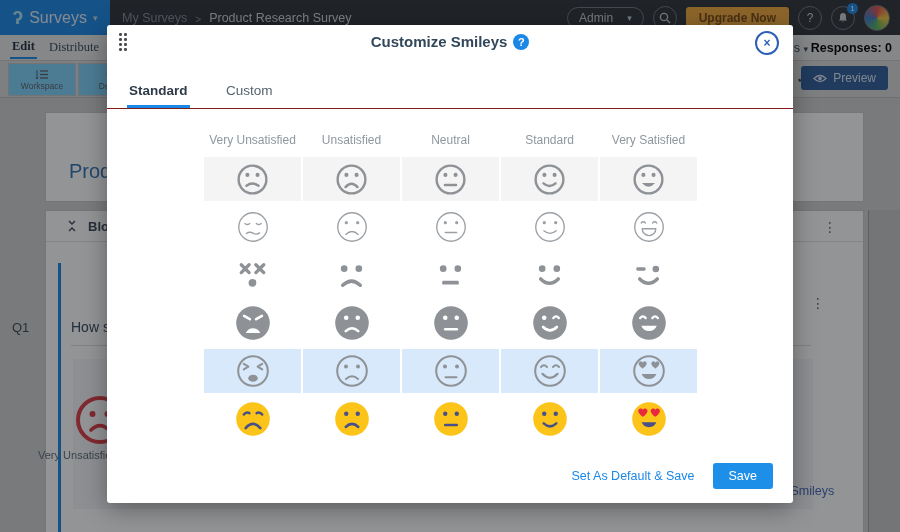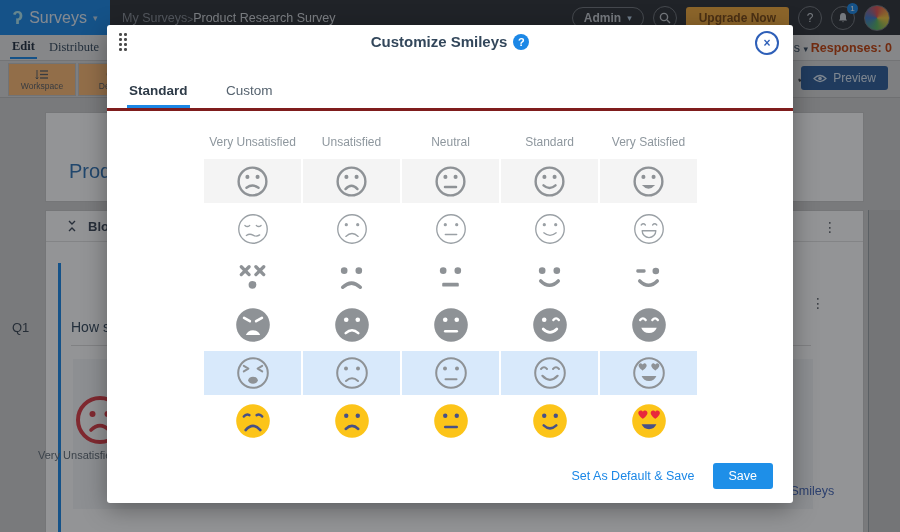--- a/index.html
+++ b/index.html
@@ -4,37 +4,37 @@
 <style>
   html,body{margin:0;padding:0;}
   .page{position:relative;width:900px;height:532px;overflow:hidden;background:#d0d0d0;
         font-family:"Liberation Sans","DejaVu Sans",sans-serif;-webkit-font-smoothing:antialiased;}
   
   .topbar{position:absolute;left:0;top:0;width:900px;height:35px;background:#2f3237;display:flex;align-items:center;z-index:1;}
   .logo-box{width:110px;height:35px;background:#1b87e6;display:flex;align-items:center;justify-content:center;gap:6px;color:#dbe9f7;}
   .logo-glyph{font-size:19px;font-weight:bold;color:#aee6f0;line-height:1;}
   .product-label{font-size:16px;color:#e3ecf5;}
   .caret{font-size:9px;color:#bcd3e8;}
-  .breadcrumb{margin-left:12px;font-size:12.5px;display:flex;align-items:flex-end;}
+  .breadcrumb{margin-left:12px;font-size:12.5px;display:flex;align-items:flex-end;gap:8px;}
   .bc-dim{color:#8a9099;} .bc-sep{color:#8a9099;font-size:10px;} .bc-cur{color:#d4d8dd;}
   .topbar-right{margin-left:auto;display:flex;align-items:center;gap:9px;margin-right:10px;}
-  .admin-pill{border:1px solid #71767c;border-radius:13px;padding:3px 11px;font-size:12px;color:#c9ced4;display:flex;gap:6px;align-items:center;font-weight:bold;}
+  .admin-pill{border:1px solid #71767c;border-radius:13px;padding:3px 11px;font-size:12px;color:#c9ced4;display:flex;gap:14px;align-items:center;}
   .icon-circle{width:22px;height:22px;border:1px solid #71767c;border-radius:50%;display:flex;align-items:center;justify-content:center;color:#c9ced4;font-size:12px;position:relative;}
   .upgrade-btn{background:#f2a93b;border-radius:3px;padding:4px 13px;font-size:12px;font-weight:bold;color:#7c4a12;}
   .badge{position:absolute;top:-4px;right:-4px;background:#1b87e6;color:#fff;font-size:8px;width:11px;height:11px;border-radius:50%;display:flex;align-items:center;justify-content:center;}
   .avatar{width:24px;height:24px;border-radius:50%;background:conic-gradient(#e04f4f,#f0c43c,#58b45e,#3c78c8,#e04f4f);border:1px solid #71767c;}
   
   .nav-row{position:absolute;left:0;top:35px;width:900px;height:25px;background:#e8e8e8;z-index:1;display:flex;align-items:center;font-size:12.5px;}
   .nav-tab{margin-left:10px;padding:3px 2px;color:#33475b;font-family:Liberation Serif, serif;}
   .nav-tab.active{color:#1f2d3d;font-weight:bold;border-bottom:2px solid #1b87e6;}
   .nav-tools{position:absolute;right:92px;color:#33475b;}
-  .nav-responses{position:absolute;right:8px;color:#c2410c;font-weight:bold;}
+  .nav-responses{position:absolute;right:8px;color:#000000;font-weight:bold;}
   
   .toolbar{position:absolute;left:0;top:60px;width:900px;height:36px;background:#d9d9d9;border-top:1px solid #c5c5c5;border-bottom:1px solid #bdbdbd;z-index:1;}
-  .tool-btn{position:absolute;top:2px;width:66px;height:31px;background:#fdba74;border:1px solid #c3c3c3;display:flex;flex-direction:column;align-items:center;justify-content:center;gap:1px;}
+  .tool-btn{position:absolute;top:2px;width:66px;height:31px;background:#7dd3fc;border:1px solid #c3c3c3;display:flex;flex-direction:column;align-items:center;justify-content:center;gap:1px;}
   .tool-btn .t-label{font-size:8.5px;color:#5a5f64;}
   .check-glyph{position:absolute;right:92px;top:9px;color:#3a3f45;font-size:14px;font-weight:bold;}
   .preview-btn{position:absolute;right:12px;top:5px;background:#2e5e99;border-radius:3px;color:#d9e6f4;font-size:12px;padding:5px 12px;display:flex;align-items:center;gap:6px;}
   
   .survey-card{position:absolute;left:45px;top:112px;width:817px;height:88px;background:#fff;border:1px solid #c9c9c9;z-index:1;}
   .survey-title{position:absolute;left:23px;top:47px;font-size:20px;color:#3173b5;}
   .block-card{position:absolute;left:45px;top:210px;width:817px;height:322px;background:#fff;border:1px solid #c9c9c9;z-index:1;}
   .block-head{height:30px;border-bottom:1px solid #e2e2e2;display:flex;align-items:center;padding-left:20px;gap:10px;}
   .block-label{font-size:13px;font-weight:bold;color:#3c4858;}
   .more-dots{position:absolute;color:#5d646b;font-size:14px;z-index:1;}
@@ -51,21 +51,21 @@
   .overlay{position:absolute;inset:0;background:rgba(15,18,22,0.45);z-index:50;}
   .modal{position:absolute;left:107px;top:25px;width:686px;height:478px;background:#fff;border-radius:3px;
          box-shadow:0 6px 24px rgba(0,0,0,.35);z-index:100;}
   .modal-header{position:relative;height:30px;padding-top:8px;}
   .drag-handle{position:absolute;left:12px;top:8px;display:grid;grid-template-columns:repeat(2,3px);grid-auto-rows:3px;gap:2px;}
   .drag-handle i{width:2.6px;height:2.6px;background:#4a4a4a;border-radius:50%;}
   .modal-title{text-align:center;font-size:15px;font-weight:bold;color:#33475b;display:flex;justify-content:center;align-items:center;gap:6px;}
   .help-icon{width:16px;height:16px;border-radius:50%;background:#1b87e6;color:#fff;font-size:11px;font-weight:bold;display:inline-flex;align-items:center;justify-content:center;}
   .close-btn{position:absolute;right:14px;top:6px;width:20px;height:20px;border:2px solid #2e5fb8;border-radius:50%;
              color:#2e5fb8;font-size:12px;font-weight:bold;display:flex;align-items:center;justify-content:center;line-height:1;}
-  .modal-tabs{margin-top:12px;border-bottom:3px solid #7f1d1d;padding-left:20px;}
+  .modal-tabs{margin-top:12px;border-bottom:1px solid #7f1d1d;padding-left:20px;}
   .m-tab{display:inline-block;padding:8px 2px 7px 2px;margin-right:30px;font-size:13.5px;color:#56636f;}
   .m-tab.active{color:#2e3b48;font-weight:bold;border-bottom:3px solid #1b87e6;}
   .grid-wrap{margin-left:97px;margin-top:24px;width:494px;}
   .col-labels{display:grid;grid-template-columns:repeat(5,97px);gap:2px;margin-bottom:10px;}
   .col-label{text-align:center;font-size:12px;color:#8e979e;}
   .smiley-row{display:grid;grid-template-columns:repeat(5,97px);gap:2px;margin-bottom:4px;}
   .smiley-cell{height:44px;display:flex;align-items:center;justify-content:center;}
   .modal-footer{position:absolute;right:20px;bottom:14px;display:flex;align-items:center;gap:18px;}
   .default-link{font-size:12.5px;color:#1b87e6;}
   .save-btn{background:#1e8fe8;color:#fff;font-size:12.5px;padding:6px 16px;border-radius:3px;}

